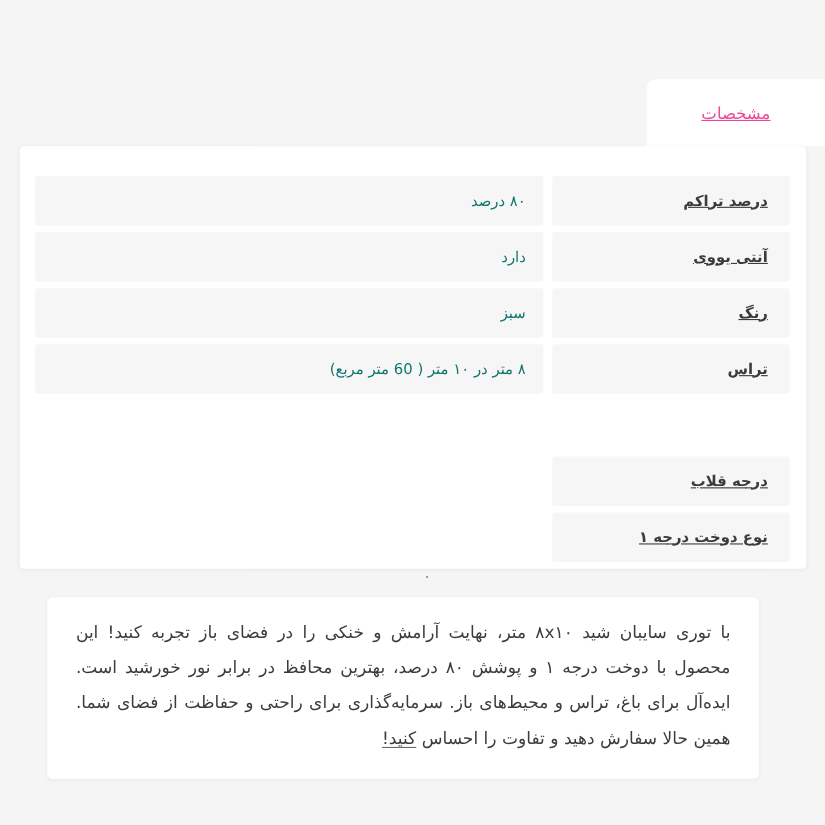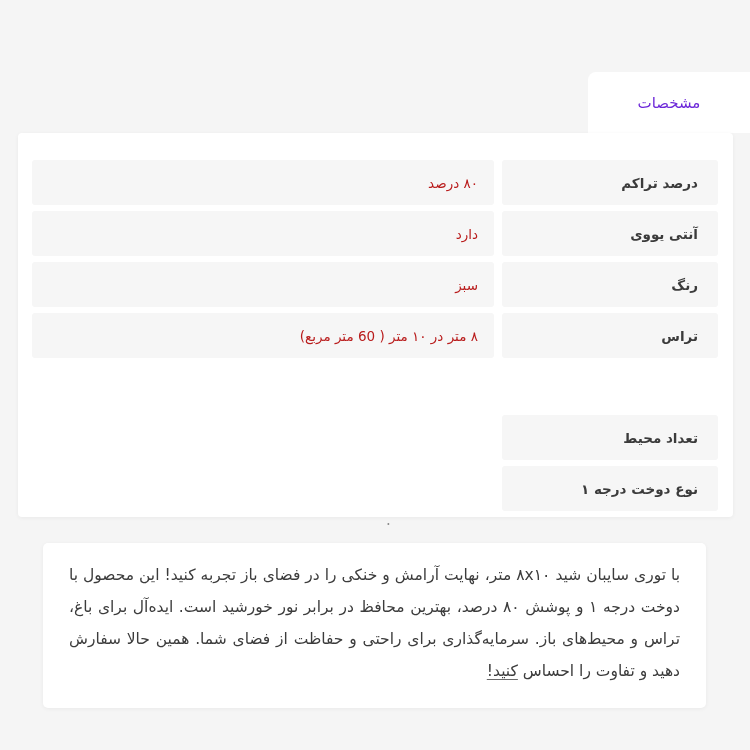--- a/index.html
+++ b/index.html
@@ -14,21 +14,22 @@
 
   
   .spec-tab {
     position:absolute;
     top:72px; right:0;
     width:162px; height:61px;
     background:#ffffff;
     border-radius:8px 0 0 0;
     display:flex; align-items:center; justify-content:center;
     font-size:15px;
-    color:#6d28d9;
+    color:#ec4899;
+    text-decoration:underline;
   }
 
   
   .spec-card {
     position:absolute;
     top:133px; right:17px; left:18px;
     height:384px;
     background:#ffffff;
     border-radius:4px;
     box-shadow:0 1px 4px rgba(0,0,0,0.05);
@@ -44,46 +45,47 @@
     flex:0 0 216px;
     background:#f6f6f6;
     border-radius:3px;
     display:flex; align-items:center;
     padding:0 20px;
     font-size:13.5px;
     font-weight:bold;
     color:#3b3b3b;
     margin-left:8px;
     white-space:nowrap;
+    text-decoration:underline;
   }
   .spec-row .spec-value {
     flex:1;
     background:#f6f6f6;
     border-radius:3px;
     display:flex; align-items:center;
     padding:0 16px;
     font-size:13.5px;
-    color:#b91c1c;
+    color:#0f766e;
     white-space:nowrap;
     overflow:hidden;
   }
 
   
   .stray-dot {
     position:absolute;
     top:511px; left:386px;
     font-size:15px;
     color:#8e8e8e;
     direction:ltr;
   }
 
   
   .desc-card {
     position:absolute;
-    top:543px; right:44px; left:43px;
+    top:543px; right:60px; left:43px;
     height:165px;
     background:#ffffff;
     border-radius:5px;
     box-shadow:0 1px 4px rgba(0,0,0,0.05);
     padding:16px 26px;
   }
   .desc-card p {
     font-size:15.5px;
     line-height:32px;
     color:#3c3c3c;
@@ -116,21 +118,21 @@
         <div class="spec-label">رنگ</div>
         <div class="spec-value">سبز</div>
       </div>
       <div class="spec-row">
         <div class="spec-label">تراس</div>
         <div class="spec-value">۸ متر در ۱۰ متر ( 60 متر مربع)</div>
       </div>
       <div class="spec-row">
       </div>
       <div class="spec-row">
-        <div class="spec-label">تعداد محیط</div>
+        <div class="spec-label">درجه قلاب</div>
       </div>
       <div class="spec-row">
         <div class="spec-label">نوع دوخت درجه ۱</div>
       </div>
     </div>
 </section>
 
 <span class="stray-dot">.</span>
 
 <section class="desc-card">

